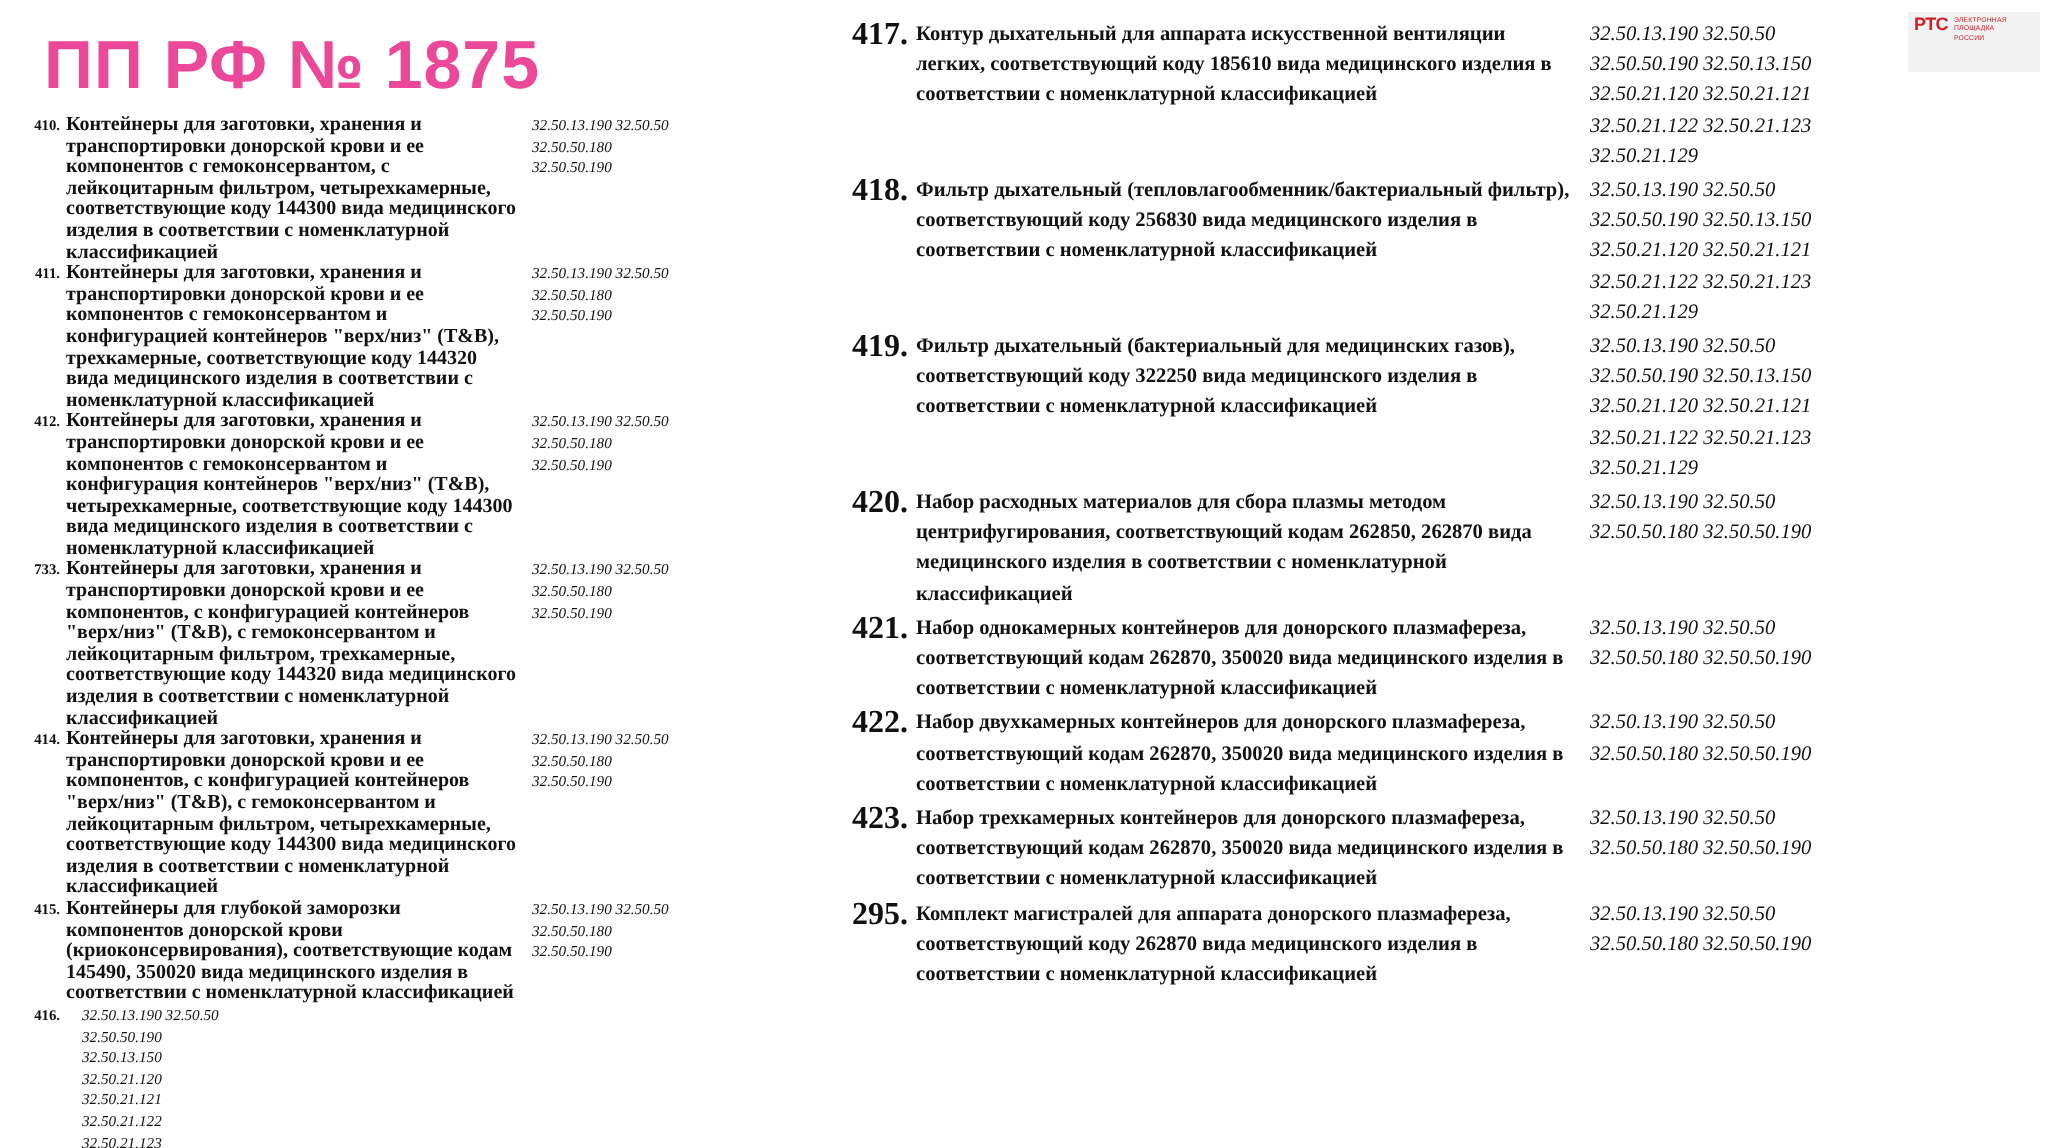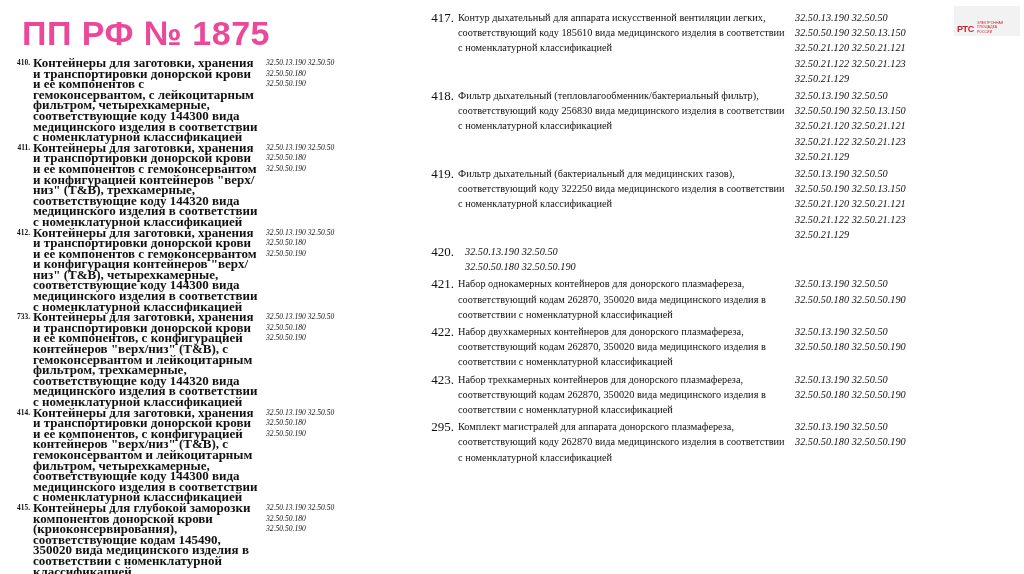--- a/index.html
+++ b/index.html
@@ -30,21 +30,21 @@
     color:#ec4899;
     white-space:nowrap;
   }
 
   
   .logo{
     position:absolute;
     right:4px; top:6px;
     width:66px; height:30px;
     display:flex;
-    align-items:flex-end;
+    align-items:flex-start;
     gap:3px;
     background:#f2f2f2;
     padding:2px 3px;
     box-sizing:border-box;
   }
   .logo-mark{
     font-family:"Liberation Sans", sans-serif;
     font-weight:bold;
     font-size:9px;
     color:#d0202a;
@@ -108,49 +108,49 @@
   .col-left .entry{ margin-bottom:0px; }
   .col-left .num{
     width:30px;
     font-size:7.4px;
     line-height:10.6px;
     padding-right:3px;
     color:#111;
   }
   .col-left .desc{
     width:225px;
-    font-size:13px;
+    font-size:10px;
     line-height:10.6px;
     color:#111;
     text-align:left;
   }
   .col-left .codes{
     width:160px;
     padding-left:8px;
     font-size:7.6px;
     line-height:10.6px;
     font-weight:normal;
     color:#111;
   }
 
   
   .col-right .entry{ margin-bottom:2px; }
   .col-right .num{
     width:34px;
-    font-size:13px;
+    font-size:16px;
     line-height:15.2px;
     padding-right:4px;
-    font-weight:normal;
+    font-weight:bold;
     color:#111;
   }
   .col-right .desc{
     width:330px;
     font-size:10.3px;
     line-height:15.2px;
-    font-weight:normal;
+    font-weight:bold;
     color:#111;
   }
   .col-right .codes{
     width:230px;
     padding-left:7px;
     font-size:10.3px;
     line-height:15.2px;
     font-weight:normal;
     color:#111;
   }
@@ -270,20 +270,21 @@
         <div class="codes">
           <span>32.50.13.190 32.50.50</span>
           <span>32.50.50.190 32.50.13.150</span>
           <span>32.50.21.120 32.50.21.121</span>
           <span>32.50.21.122 32.50.21.123</span>
           <span>32.50.21.129</span>
         </div>
       </div>
       <div class="entry">
         <div class="num">420.</div>
+        <div class="desc">Набор расходных материалов для сбора плазмы методом центрифугирования, соответствующий кодам 262850, 262870 вида медицинского изделия в соответствии с номенклатурной классификацией</div>
         <div class="codes">
           <span>32.50.13.190 32.50.50</span>
           <span>32.50.50.180 32.50.50.190</span>
         </div>
       </div>
       <div class="entry">
         <div class="num">421.</div>
         <div class="desc">Набор однокамерных контейнеров для донорского плазмафереза, соответствующий кодам 262870, 350020 вида медицинского изделия в соответствии с номенклатурной классификацией</div>
         <div class="codes">
           <span>32.50.13.190 32.50.50</span>

